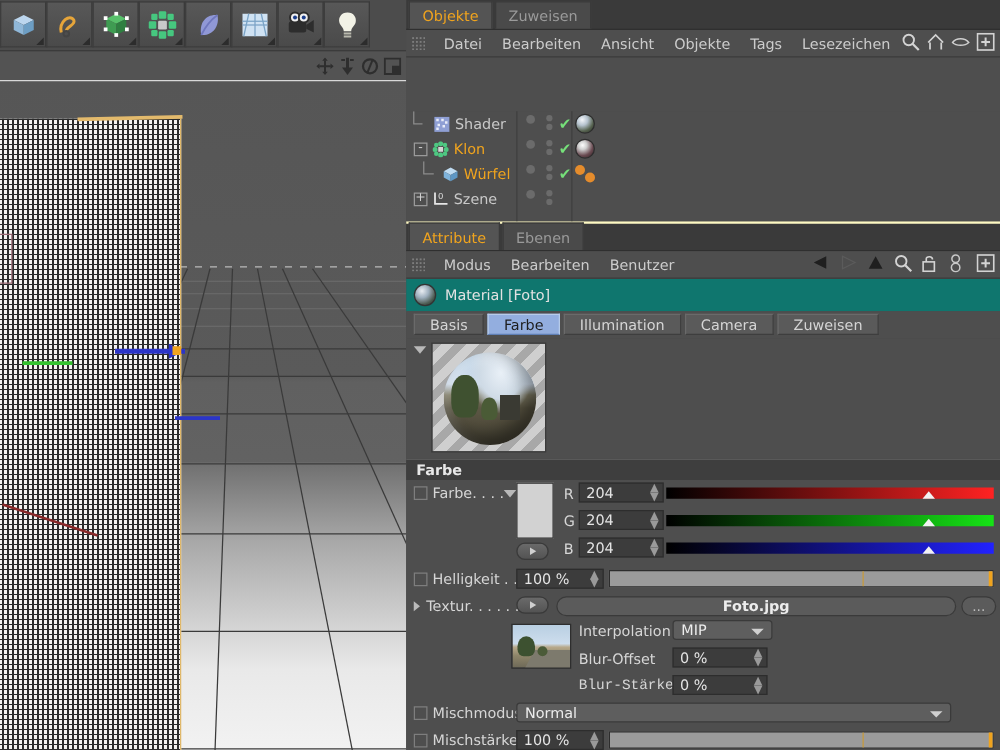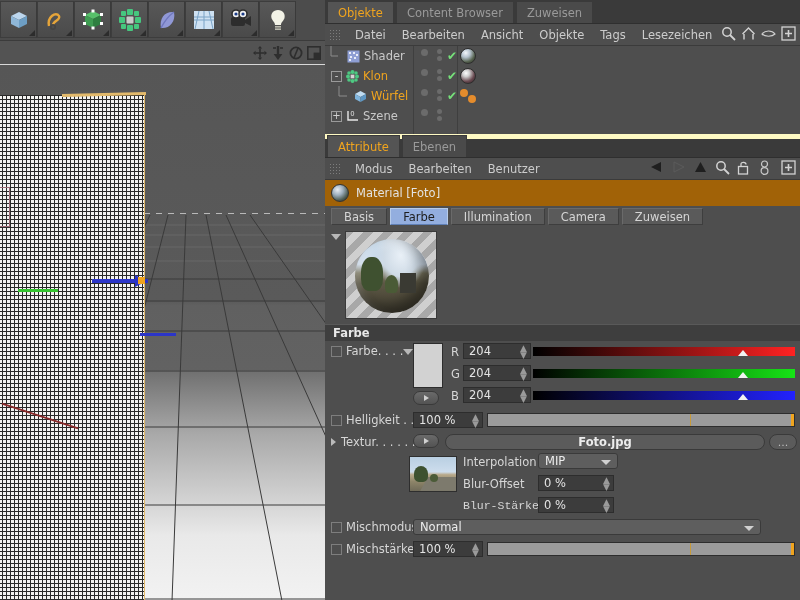--- a/index.html
+++ b/index.html
@@ -101,40 +101,40 @@
   .dots-handle {
     width:11px; height:11px; margin-right:7px;
     background-image:radial-gradient(#8c8c8c 40%, transparent 41%);
     background-size:3px 3px; opacity:.75;
   }
   .menu-item { padding:0 8px; font-size:11.5px; color:#ccc; }
   .menu-icons { position:absolute; right:4px; top:2px; display:flex; gap:5px; align-items:center; }
   .menu-icons span { display:block; width:15px; height:16px; }
 
   
-  .obj-tree { position:relative; height:88px; background:#4e4e4e; }
+  .obj-tree { position:relative; height:88px; background:#4e4e4e;margin-top:43px; }
   .obj-row { position:relative; height:20px; display:flex; align-items:center; }
   .tree-col { width:88px; position:relative; display:flex; align-items:center; height:20px; }
   .obj-icon { width:13px; height:13px; margin-right:4px; flex:none; }
   .obj-name { font-size:11.5px; white-space:nowrap; }
   .obj-name.orange { color:#f0a41e; }
   .obj-name.grey { color:#c9c9c9; }
   .col-sep { position:absolute; top:0; width:1px; height:88px; background:#3f3f3f; }
   .dotcol { position:absolute; display:flex; flex-direction:column; gap:2px; align-items:center; }
   .dot { width:7px; height:7px; border-radius:50%; background:#6b6b6b; }
   .dot.small { width:5px; height:5px; }
   .check { position:absolute; color:#76e07a; font-size:12px; font-weight:bold; }
   .mat-tag {
     position:absolute; width:16px; height:16px; border:1px solid #2e2e2e;
     background:linear-gradient(135deg,#8d8d8d,#cfcfcf);
   }
   .sphere-tag { border-radius:50%; }
 
   
-  .attr-head { height:26px; background:#a16207; display:flex; align-items:center; padding-left:6px; }
+  .attr-head { height:26px; background:#0f766e; display:flex; align-items:center; padding-left:6px; }
   .attr-head .matball { width:18px; height:18px; border-radius:50%; margin-right:7px;
     background:radial-gradient(circle at 35% 30%,#e9edf2 0%,#9fb0bf 35%,#4b5a50 70%,#2b2f2c 100%); border:1px solid #333; }
   .attr-head .title { font-size:11.5px; color:#e2e2e2; }
 
   .mat-tabs { display:flex; padding:2px 4px 3px 6px; gap:3px; background:#4e4e4e; }
   .mat-tab {
     height:17px; padding:0 12px; display:flex; align-items:center; justify-content:center;
     font-size:11.5px; background:#5a5a5a; color:#d5d5d5;
     border:1px solid #6a6a6a; border-bottom-color:#3e3e3e; border-right-color:#3e3e3e;
   }
@@ -375,21 +375,20 @@
       <div class="axis-blue-head"></div>
       <div class="axis-origin"></div>
       <div class="axis-blue2"></div>
     </div>
   </div>
 
   <div class="right-pane">
 
     <div class="tabbar">
       <div class="tab active">Objekte</div>
-      <div class="tab">Content Browser</div>
       <div class="tab">Zuweisen</div>
     </div>
 
     <div class="menubar">
       <div class="dots-handle"></div>
       <div class="menu-item">Datei</div>
       <div class="menu-item">Bearbeiten</div>
       <div class="menu-item">Ansicht</div>
       <div class="menu-item">Objekte</div>
       <div class="menu-item">Tags</div>
@@ -532,21 +531,21 @@
         <div class="dotcol" style="left:96px; top:3px;">
             <div class="dot"></div>
           </div>
         <div class="dotcol" style="left:112px; top:3px;">
             <div class="dot small"></div>
             <div class="dot small"></div>
           </div>
       </div>
     </div>
 
-    <div class="tabbar" style="border-top:5px solid #fef9c3;text-align:center;">
+    <div class="tabbar" style="border-top:2px solid #fef9c3;text-align:center;">
       <div class="tab active">Attribute</div>
       <div class="tab">Ebenen</div>
     </div>
 
     <div class="menubar">
       <div class="dots-handle"></div>
       <div class="menu-item">Modus</div>
       <div class="menu-item">Bearbeiten</div>
       <div class="menu-item">Benutzer</div>
       <div class="menu-icons" style="gap:7px;">

